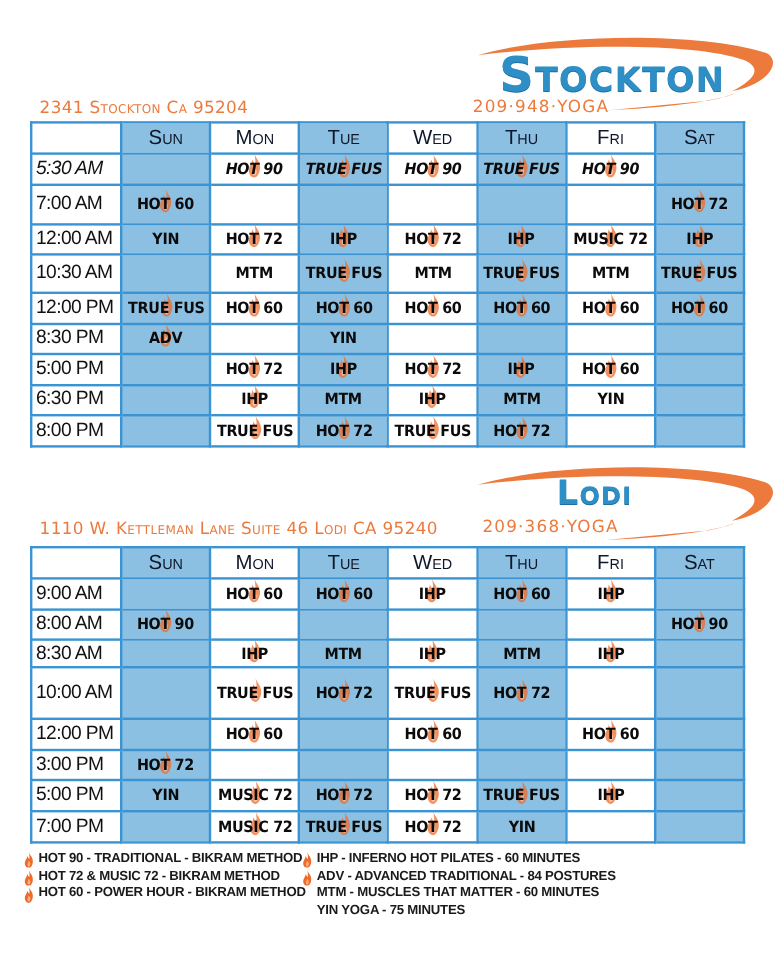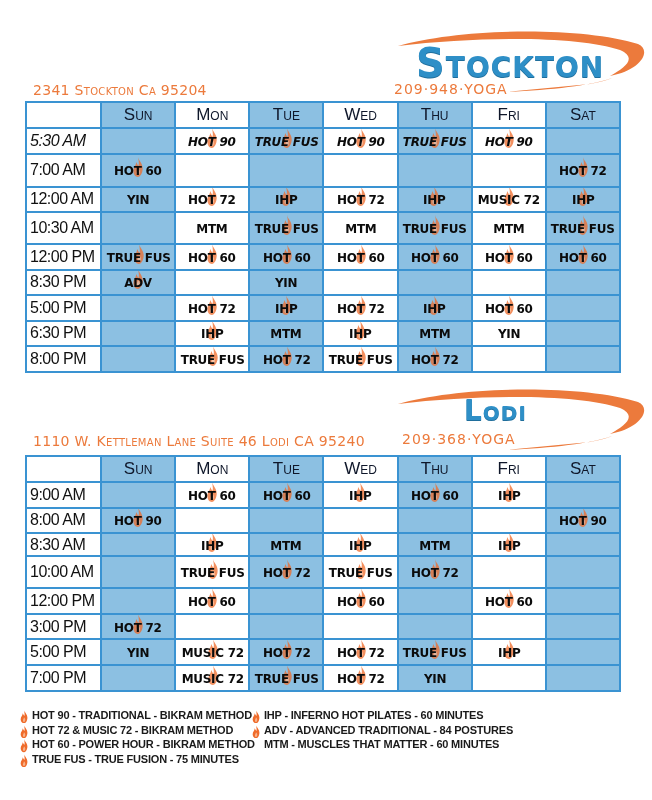--- a/index.html
+++ b/index.html
@@ -332,21 +332,21 @@
                 <path d="M6 0 C 7 4, 12 7, 11 13 C 10.5 17, 8 20, 6 20 C 3 20, 1 17, 1 14 C 1 10, 4 9, 4 5 C 5 7, 6 8, 6.5 9 C 7.5 6, 6.5 3, 6 0 Z" fill="#ef6b2a"></path>
                 <path d="M6 11 C 8 13, 8.5 15, 7.5 17 C 7 18.5, 5 18.5, 4.5 17 C 4 15, 5.5 13.5, 6 11 Z" fill="#f7b28a"></path>
               </svg></span><span class="txt">IHP</span></span></td>
         <td class="blue"><span class="cls"><span class="txt">MTM</span></span></td>
         <td class="white"><span class="cls"><span class="flame"><svg viewBox="0 0 12 20" xmlns="http://www.w3.org/2000/svg">
                 <path d="M6 0 C 7 4, 12 7, 11 13 C 10.5 17, 8 20, 6 20 C 3 20, 1 17, 1 14 C 1 10, 4 9, 4 5 C 5 7, 6 8, 6.5 9 C 7.5 6, 6.5 3, 6 0 Z" fill="#ef6b2a"></path>
                 <path d="M6 11 C 8 13, 8.5 15, 7.5 17 C 7 18.5, 5 18.5, 4.5 17 C 4 15, 5.5 13.5, 6 11 Z" fill="#f7b28a"></path>
               </svg></span><span class="txt">IHP</span></span></td>
         <td class="blue"></td>
       </tr>
-      <tr style="height: 32px; border-radius: 11px;">
+      <tr style="height: 43px; border-radius: 11px;">
         <td class="time white">10:00 AM</td>
         <td class="blue"></td>
         <td class="white"><span class="cls"><span class="flame"><svg viewBox="0 0 12 20" xmlns="http://www.w3.org/2000/svg">
                 <path d="M6 0 C 7 4, 12 7, 11 13 C 10.5 17, 8 20, 6 20 C 3 20, 1 17, 1 14 C 1 10, 4 9, 4 5 C 5 7, 6 8, 6.5 9 C 7.5 6, 6.5 3, 6 0 Z" fill="#ef6b2a"></path>
                 <path d="M6 11 C 8 13, 8.5 15, 7.5 17 C 7 18.5, 5 18.5, 4.5 17 C 4 15, 5.5 13.5, 6 11 Z" fill="#f7b28a"></path>
               </svg></span><span class="txt">TRUE FUS</span></span></td>
         <td class="blue"><span class="cls"><span class="flame"><svg viewBox="0 0 12 20" xmlns="http://www.w3.org/2000/svg">
                 <path d="M6 0 C 7 4, 12 7, 11 13 C 10.5 17, 8 20, 6 20 C 3 20, 1 17, 1 14 C 1 10, 4 9, 4 5 C 5 7, 6 8, 6.5 9 C 7.5 6, 6.5 3, 6 0 Z" fill="#ef6b2a"></path>
                 <path d="M6 11 C 8 13, 8.5 15, 7.5 17 C 7 18.5, 5 18.5, 4.5 17 C 4 15, 5.5 13.5, 6 11 Z" fill="#f7b28a"></path>
               </svg></span><span class="txt">HOT 72</span></span></td>
@@ -446,28 +446,25 @@
           <path d="M6 11 C 8 13, 8.5 15, 7.5 17 C 7 18.5, 5 18.5, 4.5 17 C 4 15, 5.5 13.5, 6 11 Z" fill="#f7b28a"></path>
         </svg></span><span>HOT 90 - TRADITIONAL - BIKRAM METHOD</span></div>
     <div class="row"><span class="lflame"><svg viewBox="0 0 12 20" xmlns="http://www.w3.org/2000/svg">
           <path d="M6 0 C 7 4, 12 7, 11 13 C 10.5 17, 8 20, 6 20 C 3 20, 1 17, 1 14 C 1 10, 4 9, 4 5 C 5 7, 6 8, 6.5 9 C 7.5 6, 6.5 3, 6 0 Z" fill="#ef6b2a"></path>
           <path d="M6 11 C 8 13, 8.5 15, 7.5 17 C 7 18.5, 5 18.5, 4.5 17 C 4 15, 5.5 13.5, 6 11 Z" fill="#f7b28a"></path>
         </svg></span><span>HOT 72 &amp; MUSIC 72  -  BIKRAM METHOD</span></div>
     <div class="row"><span class="lflame"><svg viewBox="0 0 12 20" xmlns="http://www.w3.org/2000/svg">
           <path d="M6 0 C 7 4, 12 7, 11 13 C 10.5 17, 8 20, 6 20 C 3 20, 1 17, 1 14 C 1 10, 4 9, 4 5 C 5 7, 6 8, 6.5 9 C 7.5 6, 6.5 3, 6 0 Z" fill="#ef6b2a"></path>
           <path d="M6 11 C 8 13, 8.5 15, 7.5 17 C 7 18.5, 5 18.5, 4.5 17 C 4 15, 5.5 13.5, 6 11 Z" fill="#f7b28a"></path>
         </svg></span><span>HOT 60 -  POWER HOUR - BIKRAM METHOD</span></div>
-    <div class="row"><span class="lflame"><svg viewBox="0 0 12 20" xmlns="http://www.w3.org/2000/svg">
-          <path d="M6 0 C 7 4, 12 7, 11 13 C 10.5 17, 8 20, 6 20 C 3 20, 1 17, 1 14 C 1 10, 4 9, 4 5 C 5 7, 6 8, 6.5 9 C 7.5 6, 6.5 3, 6 0 Z" fill="#ef6b2a"></path>
-          <path d="M6 11 C 8 13, 8.5 15, 7.5 17 C 7 18.5, 5 18.5, 4.5 17 C 4 15, 5.5 13.5, 6 11 Z" fill="#f7b28a"></path>
-        </svg></span><span>TRUE FUS  -  TRUE FUSION  -  75 MINUTES</span></div>
   </div>
 <div class="legend" id="legend-right" style="left:252px;">
     <div class="row"><span class="lflame"><svg viewBox="0 0 12 20" xmlns="http://www.w3.org/2000/svg">
           <path d="M6 0 C 7 4, 12 7, 11 13 C 10.5 17, 8 20, 6 20 C 3 20, 1 17, 1 14 C 1 10, 4 9, 4 5 C 5 7, 6 8, 6.5 9 C 7.5 6, 6.5 3, 6 0 Z" fill="#ef6b2a"></path>
           <path d="M6 11 C 8 13, 8.5 15, 7.5 17 C 7 18.5, 5 18.5, 4.5 17 C 4 15, 5.5 13.5, 6 11 Z" fill="#f7b28a"></path>
         </svg></span><span>IHP  -  INFERNO HOT PILATES  -  60 MINUTES</span></div>
     <div class="row"><span class="lflame"><svg viewBox="0 0 12 20" xmlns="http://www.w3.org/2000/svg">
           <path d="M6 0 C 7 4, 12 7, 11 13 C 10.5 17, 8 20, 6 20 C 3 20, 1 17, 1 14 C 1 10, 4 9, 4 5 C 5 7, 6 8, 6.5 9 C 7.5 6, 6.5 3, 6 0 Z" fill="#ef6b2a"></path>
           <path d="M6 11 C 8 13, 8.5 15, 7.5 17 C 7 18.5, 5 18.5, 4.5 17 C 4 15, 5.5 13.5, 6 11 Z" fill="#f7b28a"></path>
         </svg></span><span>ADV  -  ADVANCED TRADITIONAL - 84 POSTURES</span></div>
     <div class="row"><span>MTM  -  MUSCLES THAT MATTER  -  60 MINUTES</span></div>
+    <div class="row"><span>YIN YOGA - 75 MINUTES</span></div>
   </div>
 
 </body></html>

